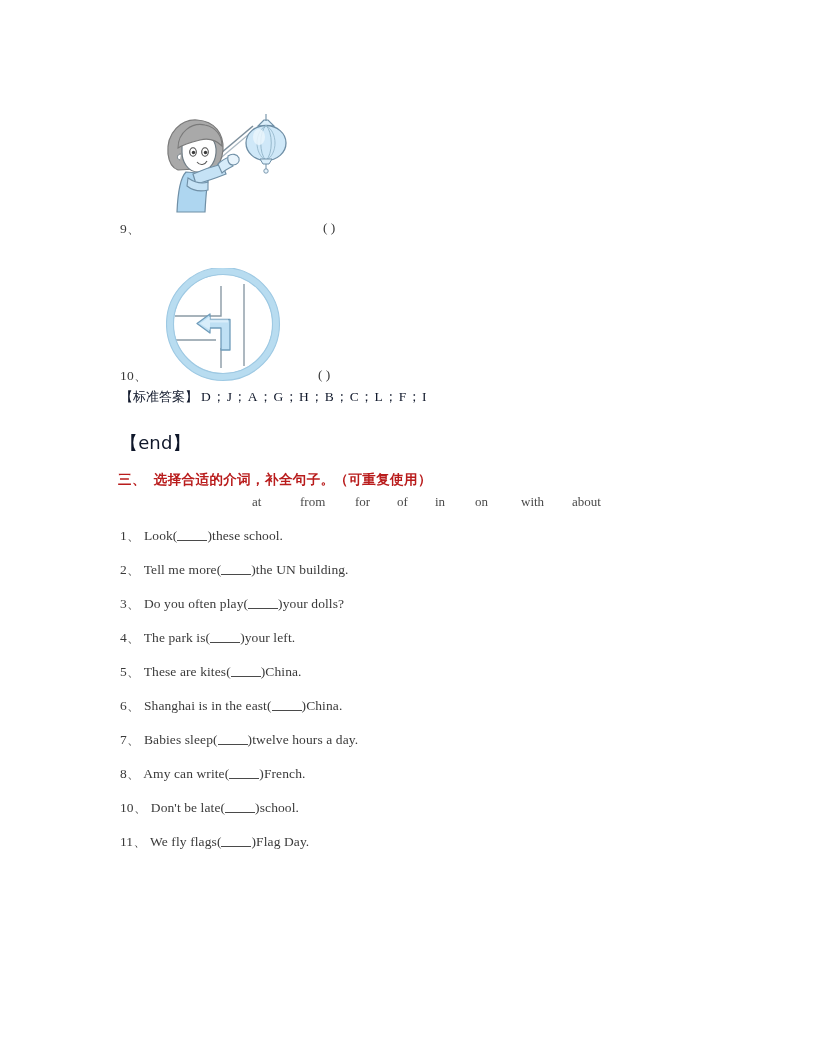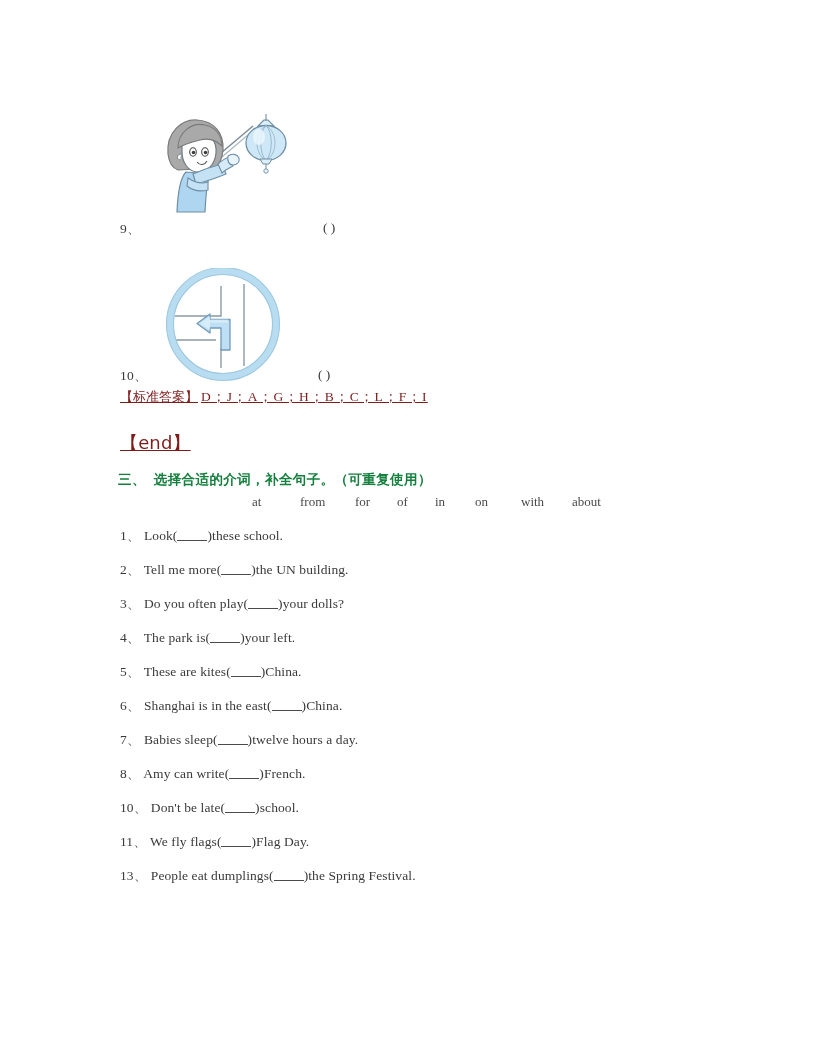--- a/index.html
+++ b/index.html
@@ -51,24 +51,23 @@
     top: 268px;
     width: 118px;
     height: 115px;
   }
 
   
   .line {
     position: absolute;
     font-size: 13.5px;
     line-height: 18px;
-    color: #7f1d1d;
+    color: #0f172a;
     white-space: nowrap;
     letter-spacing: 0.15px;
-    text-decoration: underline;
   }
   .answer-line {
     font-size: 13.5px;
   }
   .answer-label {
     font-family: "DejaVu Sans", "Liberation Sans", sans-serif;
     font-size: 13px;
     letter-spacing: 0;
   }
   .answer-body {
@@ -78,21 +77,21 @@
   }
   .end-line {
     font-family: "DejaVu Sans", "Liberation Sans", serif;
     font-size: 18px;
   }
   .heading {
     position: absolute;
     font-family: "DejaVu Sans", "Liberation Sans", sans-serif;
     font-weight: bold;
     font-size: 13.5px;
-    color: #15803d;
+    color: #b91c1c;
     white-space: nowrap;
     letter-spacing: 0.4px;
   }
   .heading .hd-num {
     margin-right: 8px;
   }
 
   
   .wordbank {
     position: absolute;
@@ -281,20 +280,16 @@
       <span class="idx">10、</span>
       <span class="txt">Don't be late(</span><span class="blank"></span><span class="txt">)school.</span>
     </div>
 
     <div class="qitem">
       <span class="idx">11、</span>
       <span class="txt">We fly flags(</span><span class="blank"></span><span class="txt">)Flag Day.</span>
     </div>
 
 
-    <div class="qitem">
-      <span class="idx">13、</span>
-      <span class="txt">People eat dumplings(</span><span class="blank"></span><span class="txt">)the Spring Festival.</span>
-    </div>
 
   </div>
 
 </div>
 
 </body></html>

